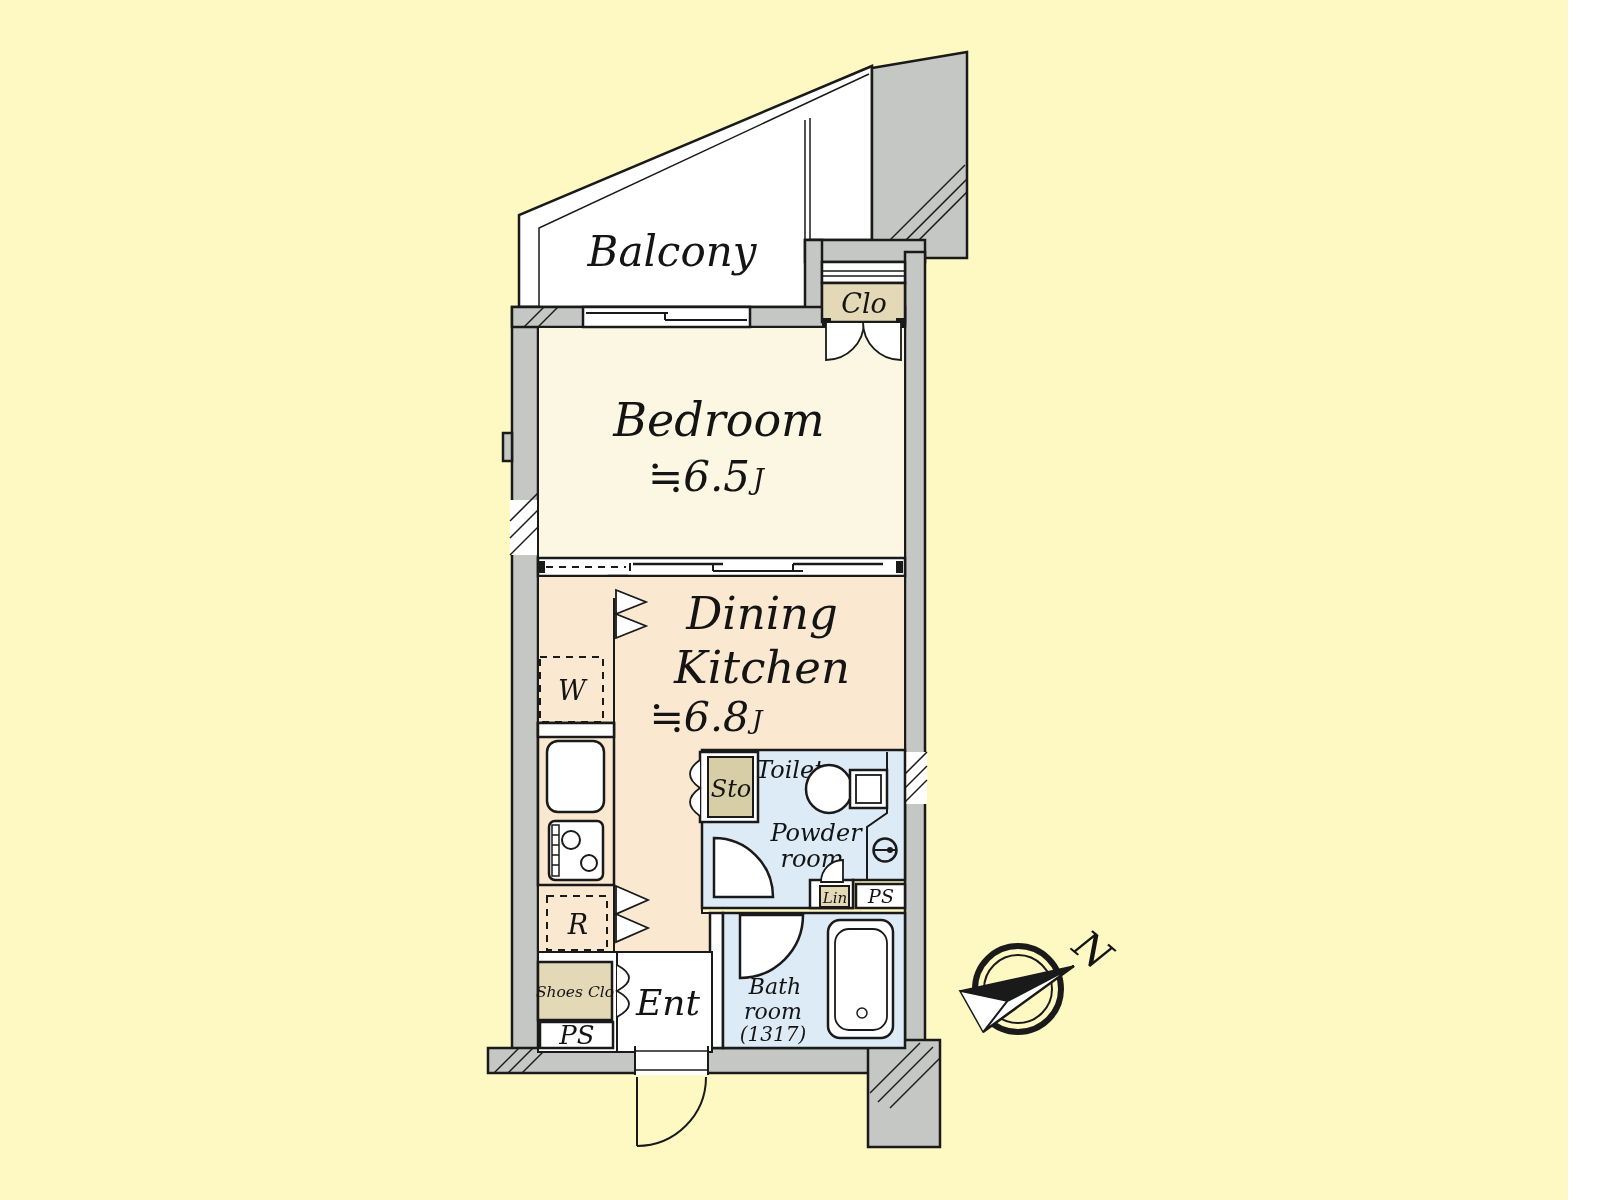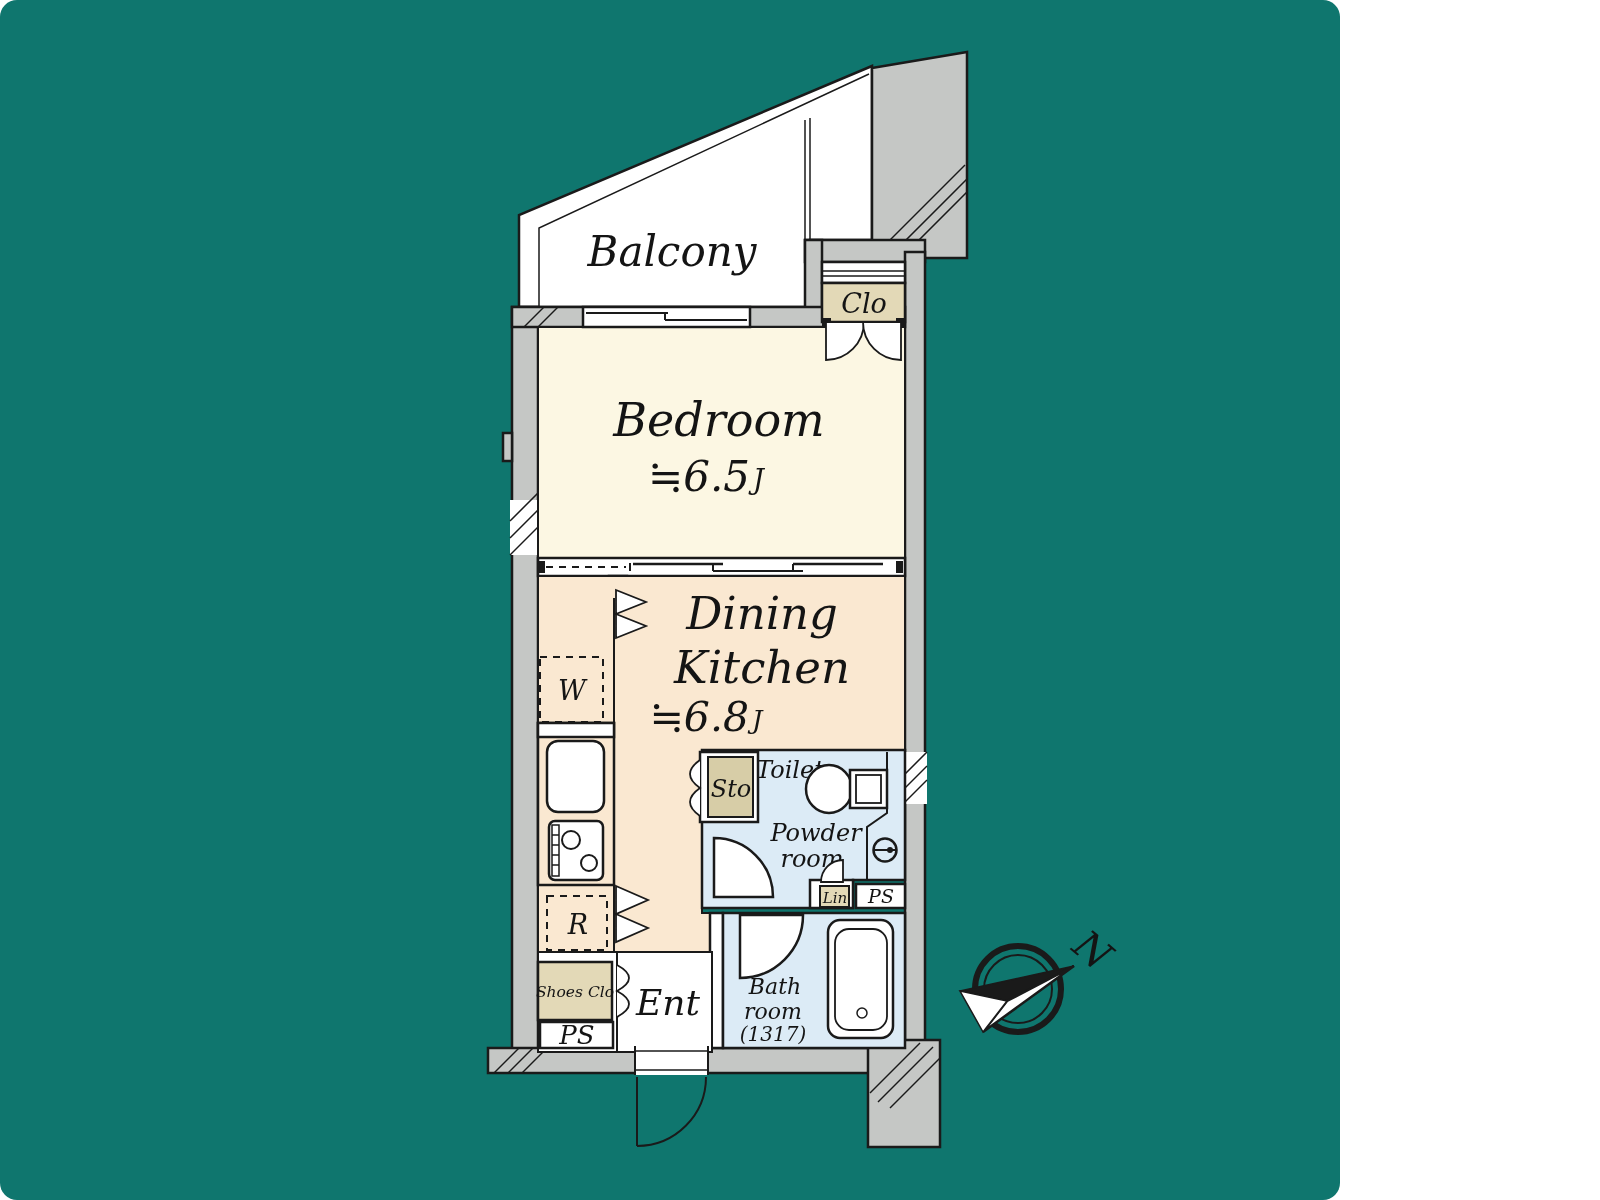--- a/index.html
+++ b/index.html
@@ -1,16 +1,16 @@
 <!DOCTYPE html>
 <html style="--color-wall: #c5c7c5; --color-outline: #1a1a1a; --color-bedroom: #fcf7e3; --color-dining: #fae8d1; --color-wet: #dcebf6; --color-closet: #e3d9b7; --color-sto: #d7cda7; --color-white: #ffffff;"><head>
 <meta charset="utf-8">
 <style>
   html,body{margin:0;padding:0;background:#fff;}
-  .stage{width:1340px;height:1200px;background:#0f766e;position:relative;border-radius:17px;}
+  .stage{width:1568px;height:1200px;background:#fef9c3;position:relative;}
   svg{display:block;}
   .wall{fill:var(--color-wall);stroke:var(--color-outline);stroke-width:2.5;}
   .white{fill:#ffffff;stroke:var(--color-outline);stroke-width:2.5;}
   .whitethin{fill:#ffffff;stroke:var(--color-outline);stroke-width:1.8;}
   .ln{stroke:var(--color-outline);stroke-width:2.5;fill:none;}
   .ln15{stroke:var(--color-outline);stroke-width:1.5;fill:none;}
   .ln2{stroke:var(--color-outline);stroke-width:2;fill:none;}
   .dash{stroke:var(--color-outline);stroke-width:2;fill:none;stroke-dasharray:7 6;}
   .blk{fill:var(--color-outline);stroke:none;}
   .t{font-family:"DejaVu Serif","DejaVu Sans",serif;font-style:italic;fill:#141414;}

